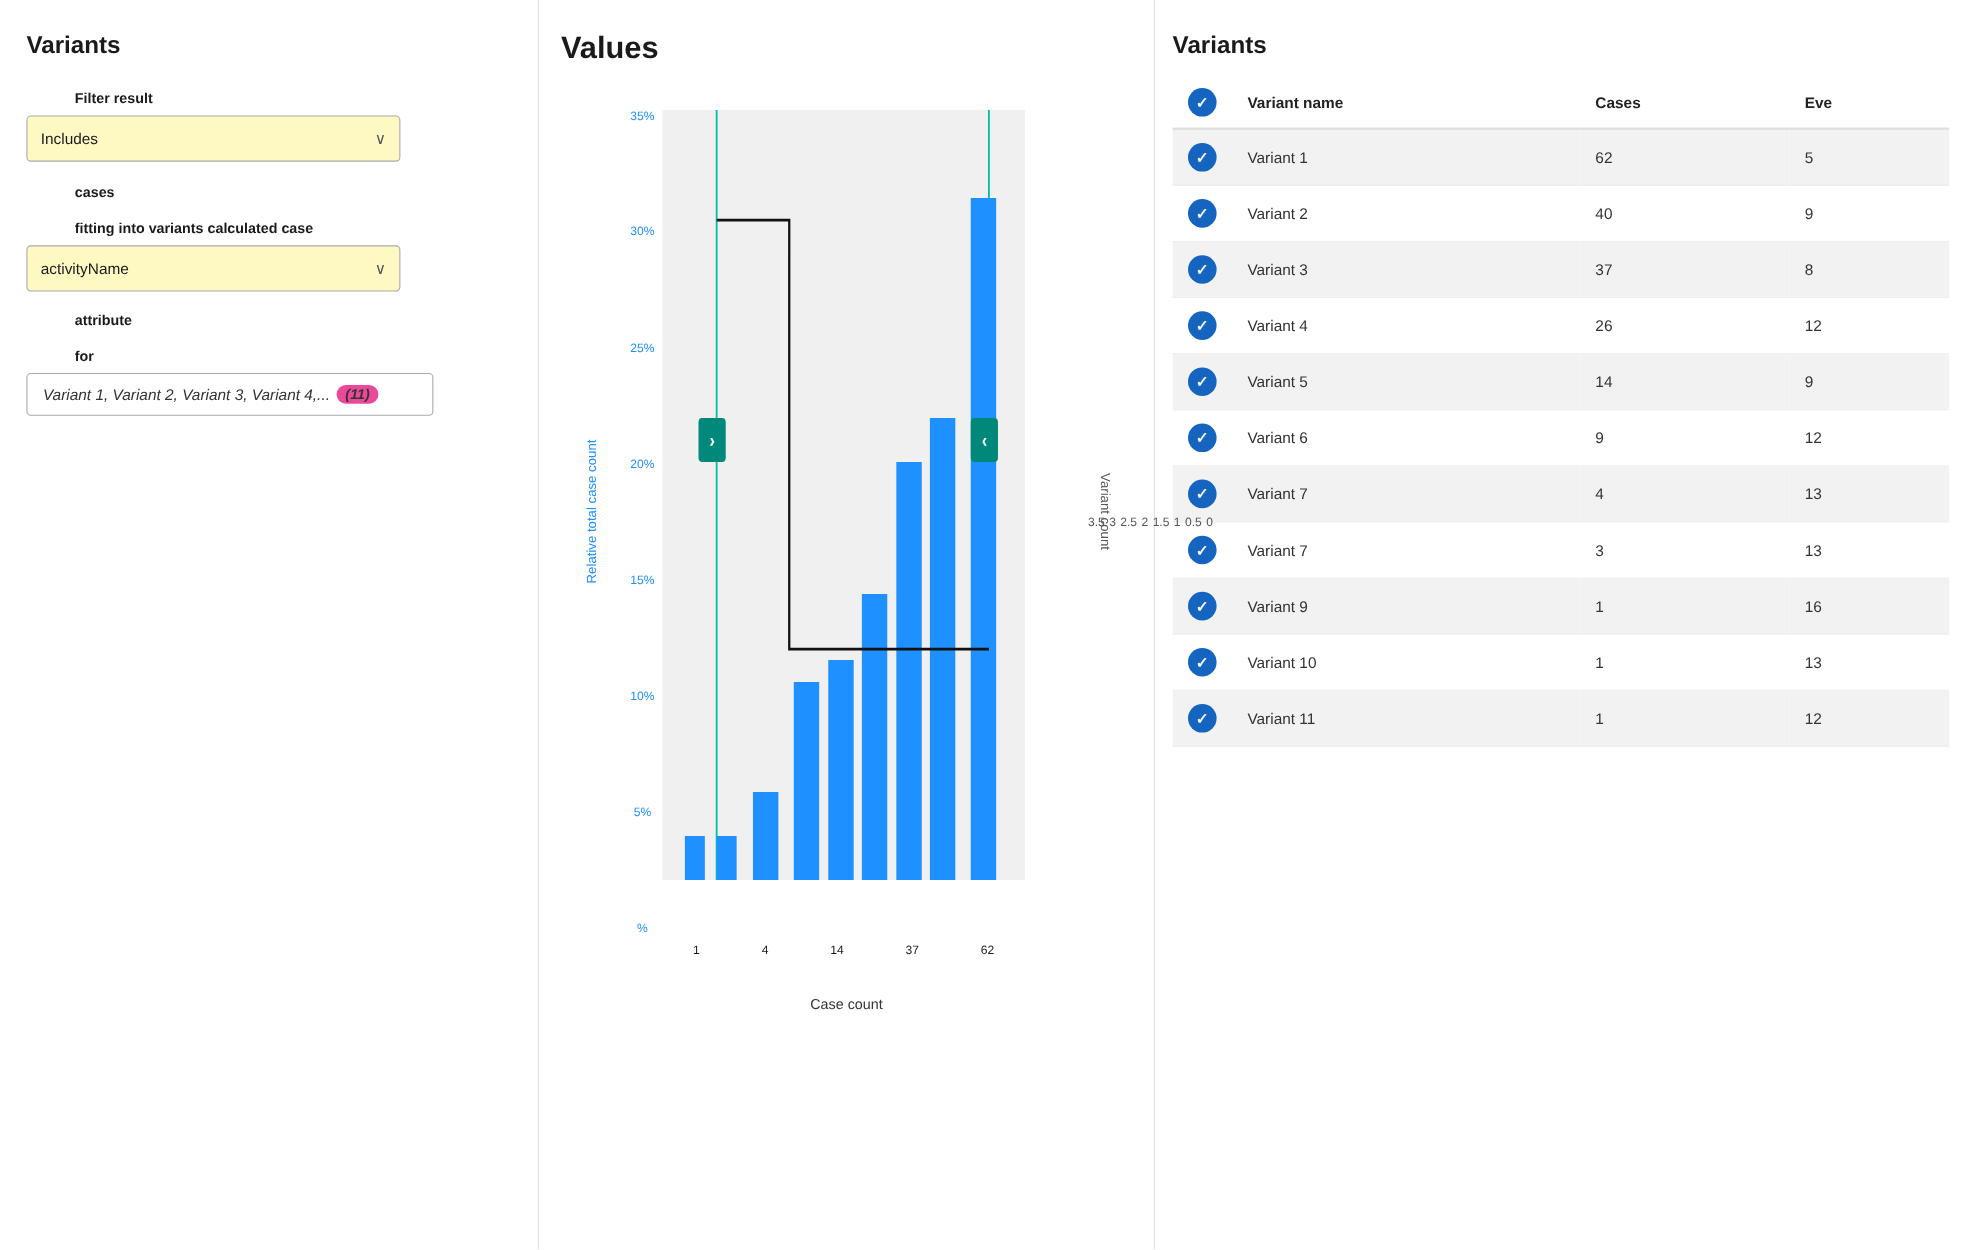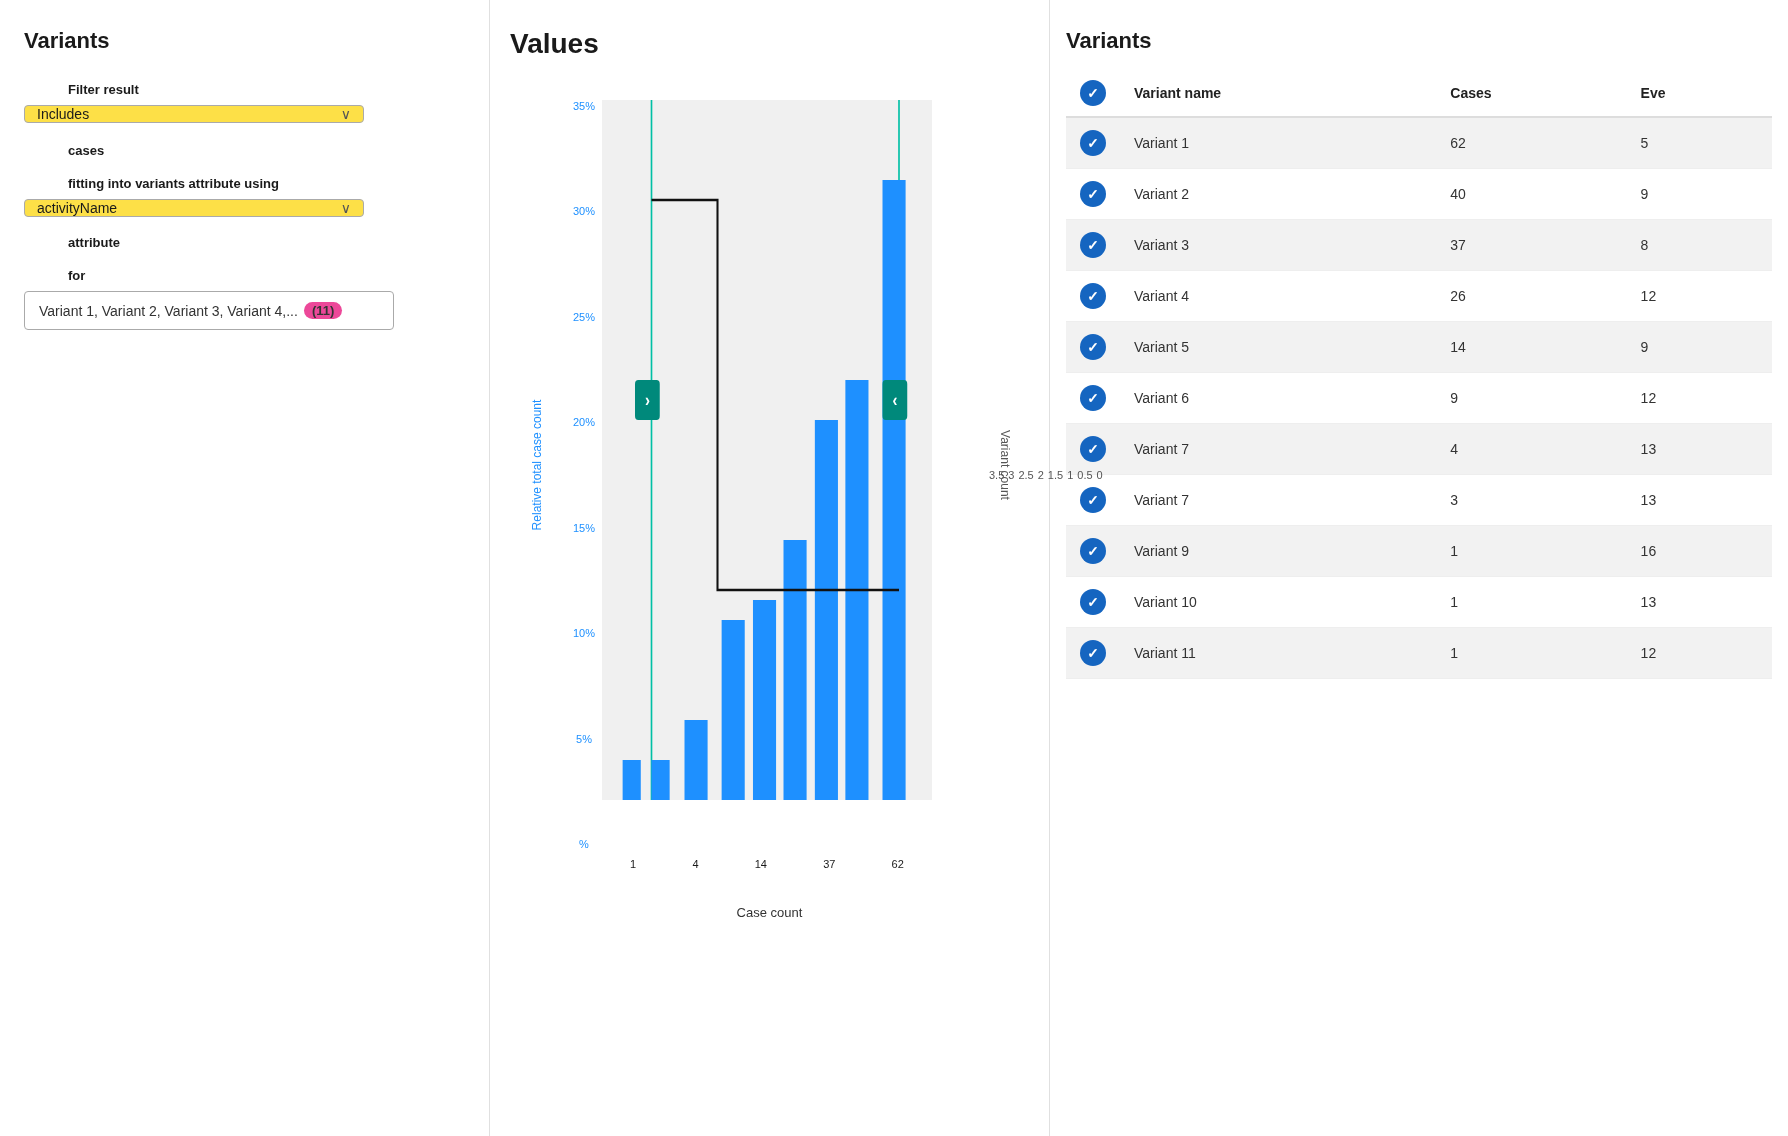--- a/index.html
+++ b/index.html
@@ -30,43 +30,44 @@
       font-size: 13px;
       font-weight: 600;
       margin-bottom: 8px;
       margin-top: 18px;
       padding-left: 44px;
     }
     .dropdown {
       width: 340px;
       border: 1px solid #aaa;
       border-radius: 4px;
-      padding: 0 12px;
+      padding: 12px 12px;
       display: flex;
       align-items: center;
       justify-content: space-between;
       cursor: pointer;
-      background: #fde047;
+      background: #fef9c3;
       font-size: 14px;
     }
     .dropdown .chevron {
       font-size: 14px;
       color: #555;
     }
     .for-value-box {
       width: 370px;
       border: 1px solid #aaa;
       border-radius: 4px;
       padding: 10px 14px;
       font-size: 14px;
       color: #333;
       background: #fff;
       display: flex;
       align-items: center;
       gap: 6px;
+      font-style: italic;
     }
     .for-value-box .count-badge {
       background: #ec4899;
       border-radius: 10px;
       padding: 1px 8px;
       font-size: 13px;
       font-weight: 600;
     }
 
     
@@ -235,21 +236,21 @@
   <div class="panel-title">Variants</div>
 
   <div class="field-label">Filter result</div>
   <div class="dropdown">
     <span>Includes</span>
     <span class="chevron">∨</span>
   </div>
 
   <div class="field-label" style="margin-top:20px;">cases</div>
 
-  <div class="field-label">fitting into variants attribute using</div>
+  <div class="field-label">fitting into variants calculated case</div>
   <div class="dropdown">
     <span>activityName</span>
     <span class="chevron">∨</span>
   </div>
 
   <div class="field-label">attribute</div>
 
   <div class="field-label">for</div>
   <div class="for-value-box">
     <span>Variant 1, Variant 2, Variant 3, Variant 4,...</span>

